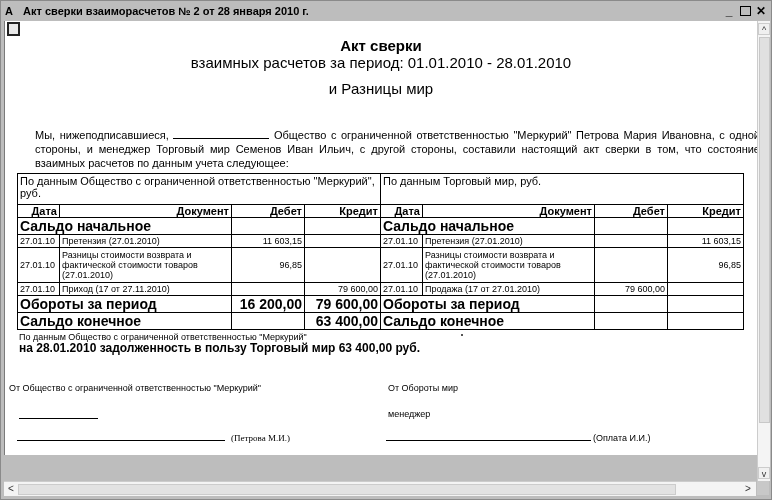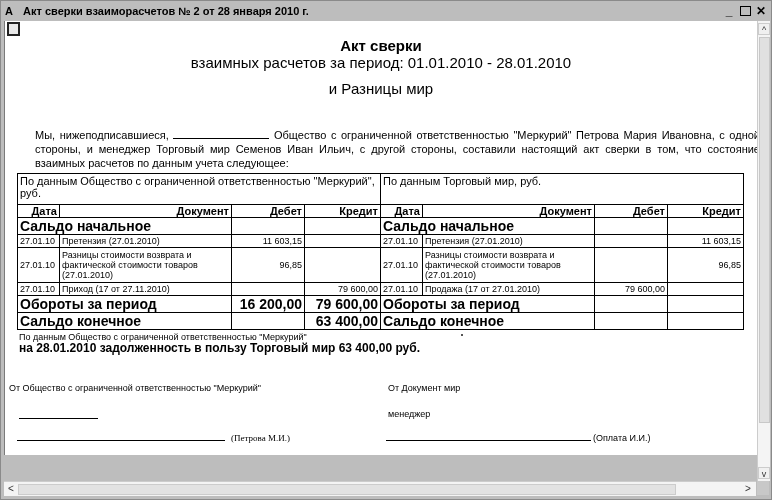--- a/index.html
+++ b/index.html
@@ -158,21 +158,21 @@
     <div class="small" style="left:14px; top:311px;">По данным Общество с ограниченной ответственностью "Меркурий"</div>
     <div class="small bold10" style="left:14px; top:322px;">на 28.01.2010 задолженность в пользу Торговый мир 63 400,00 руб.</div>
     <div class="dot"></div>
 
     <div class="small" style="left:4px; top:362px;">От Общество с ограниченной ответственностью "Меркурий"</div>
     <div class="sigline" style="left:14px; top:397px; width:79px;"></div>
     <div class="sigline" style="left:12px; top:419px; width:208px;"></div>
     <div class="small" style="left:226px; top:412px;font-family:Liberation Serif, serif;">(Петрова  М.И.)</div>
     <div class="small" style="left:14px; top:436px;">М.П.</div>
 
-    <div class="small" style="left:383px; top:362px;">От Документ мир</div>
+    <div class="small" style="left:383px; top:362px;">От Обороты мир</div>
     <div class="small" style="left:383px; top:388px;">менеджер</div>
     <div class="sigline" style="left:381px; top:419px; width:205px;"></div>
     <div class="small" style="left:588px; top:412px;">(Оплата И.И.)</div>
     <div class="small" style="left:383px; top:436px;">М.П.</div>
   </div>
 
   <div class="vscroll">
     <span class="arr up">^</span>
     <span class="thumb"></span>
     <span class="arr down">v</span>

